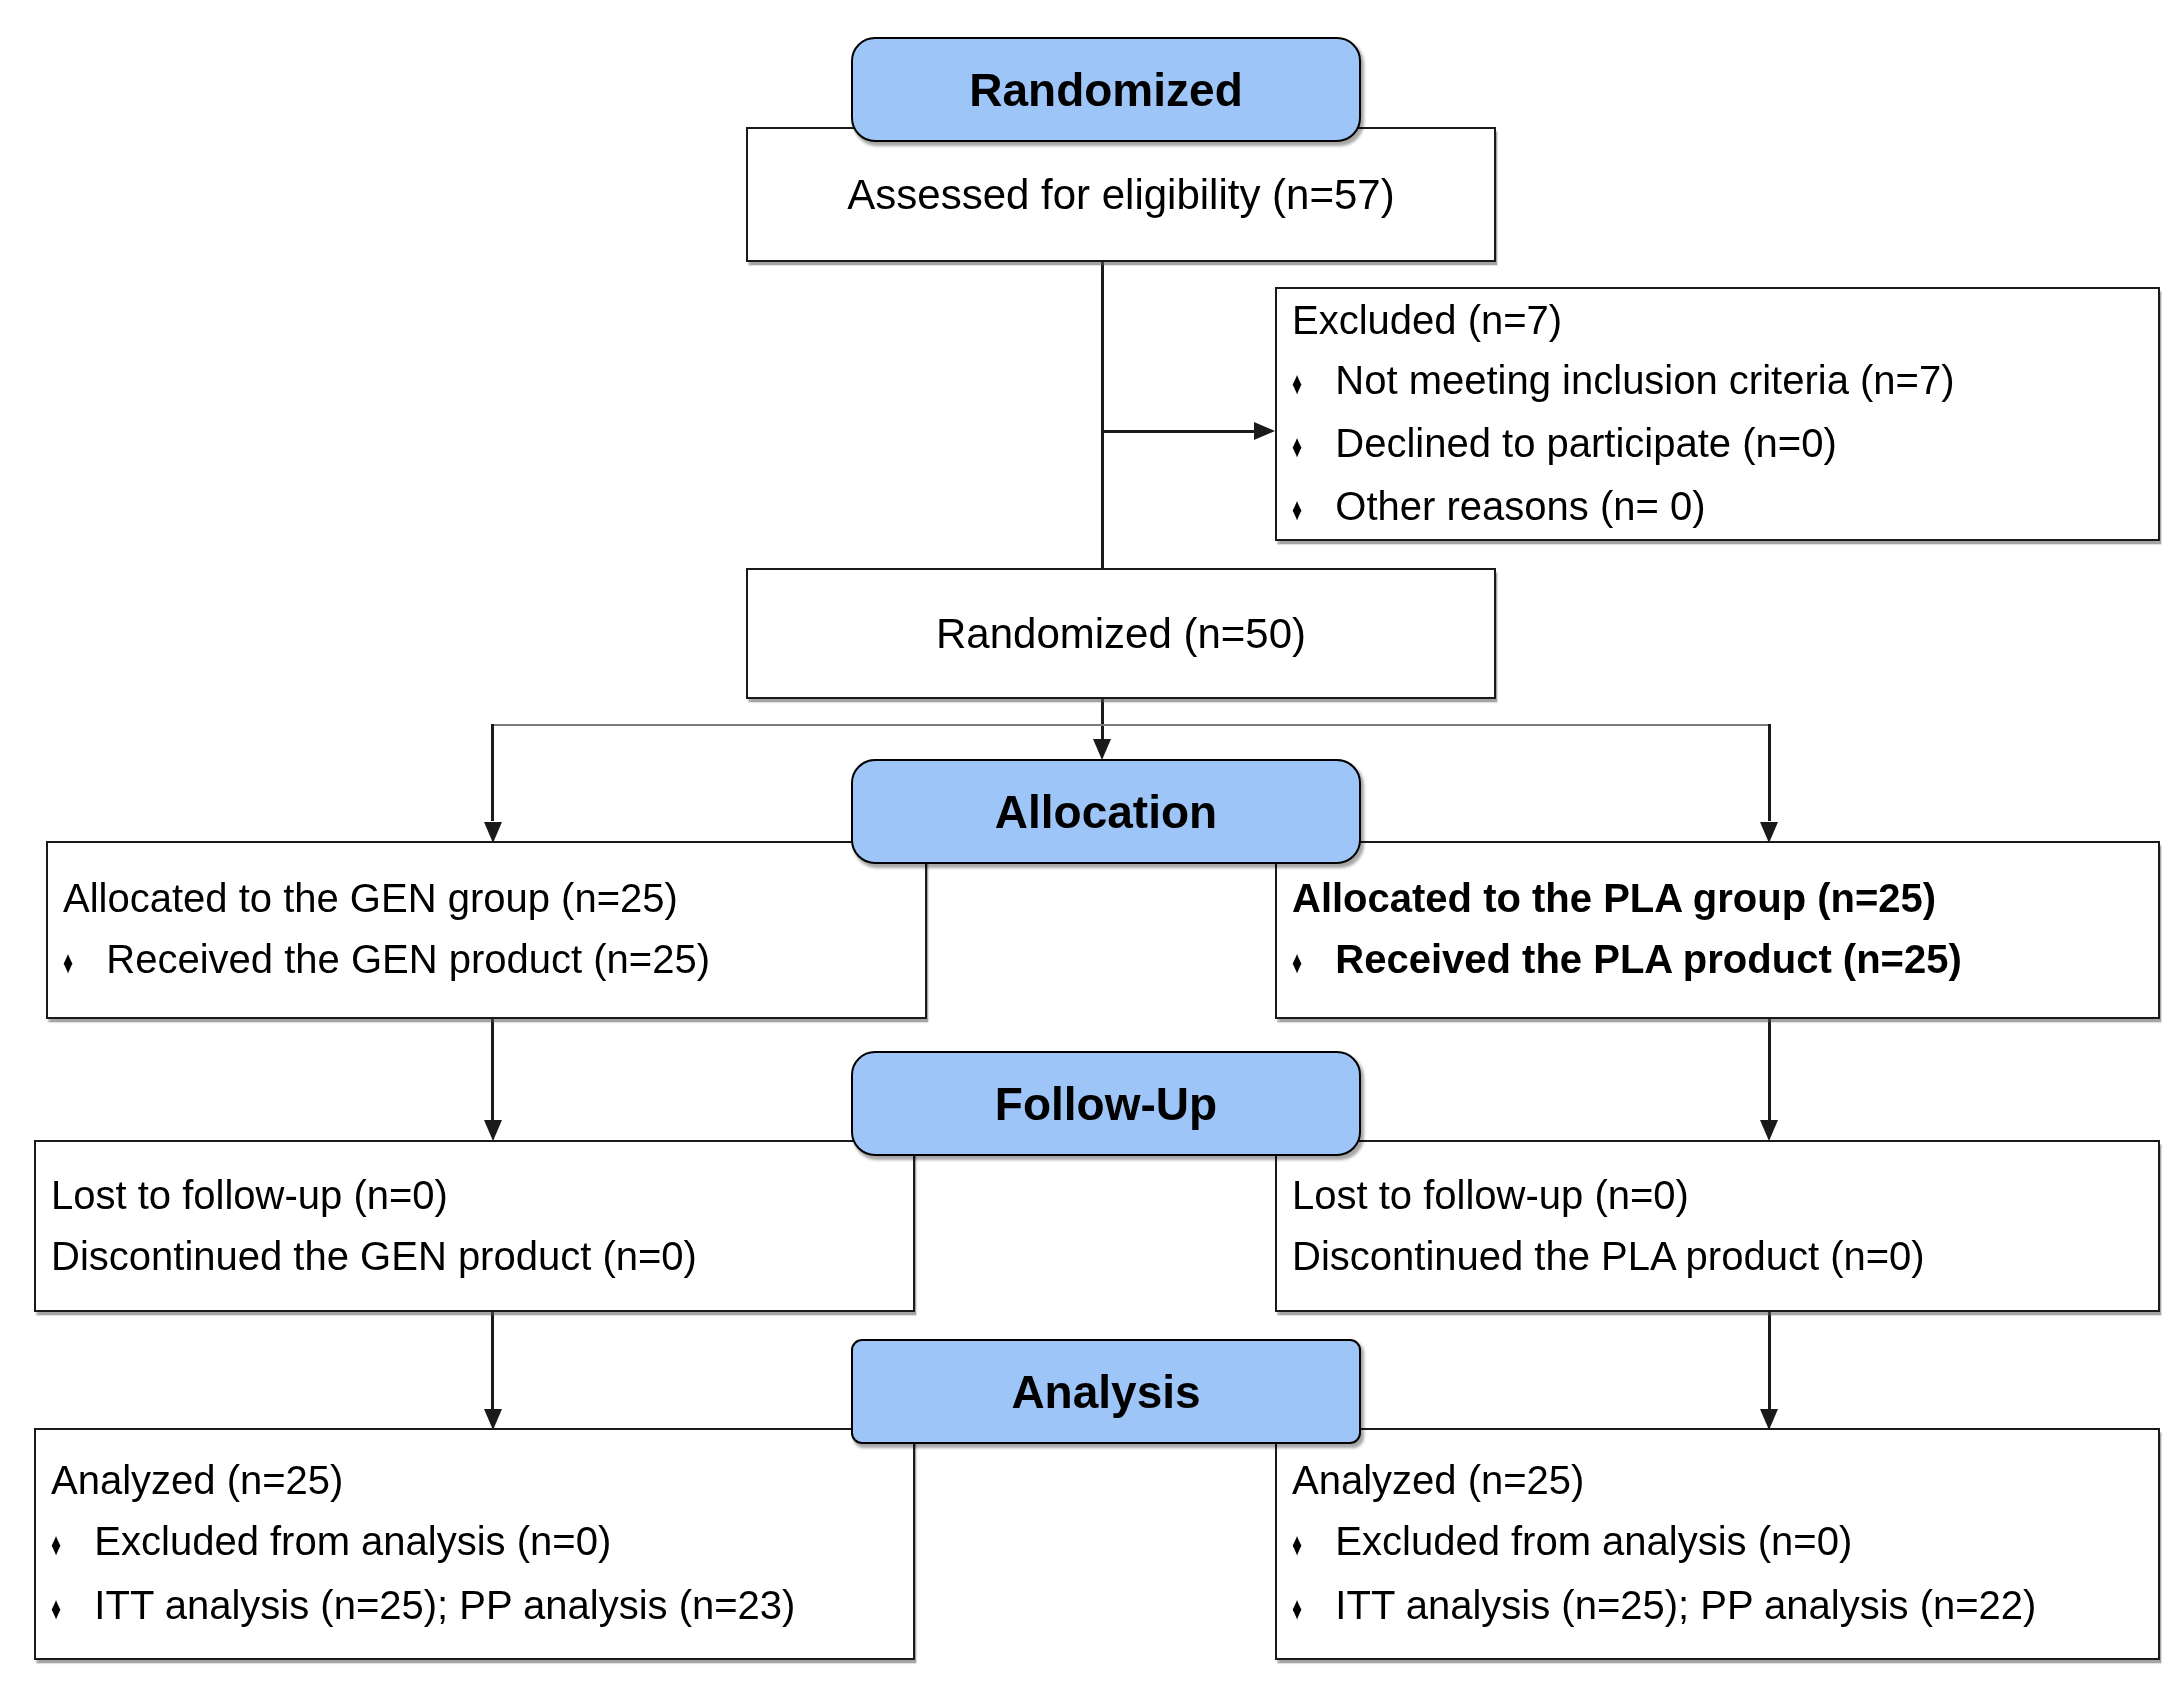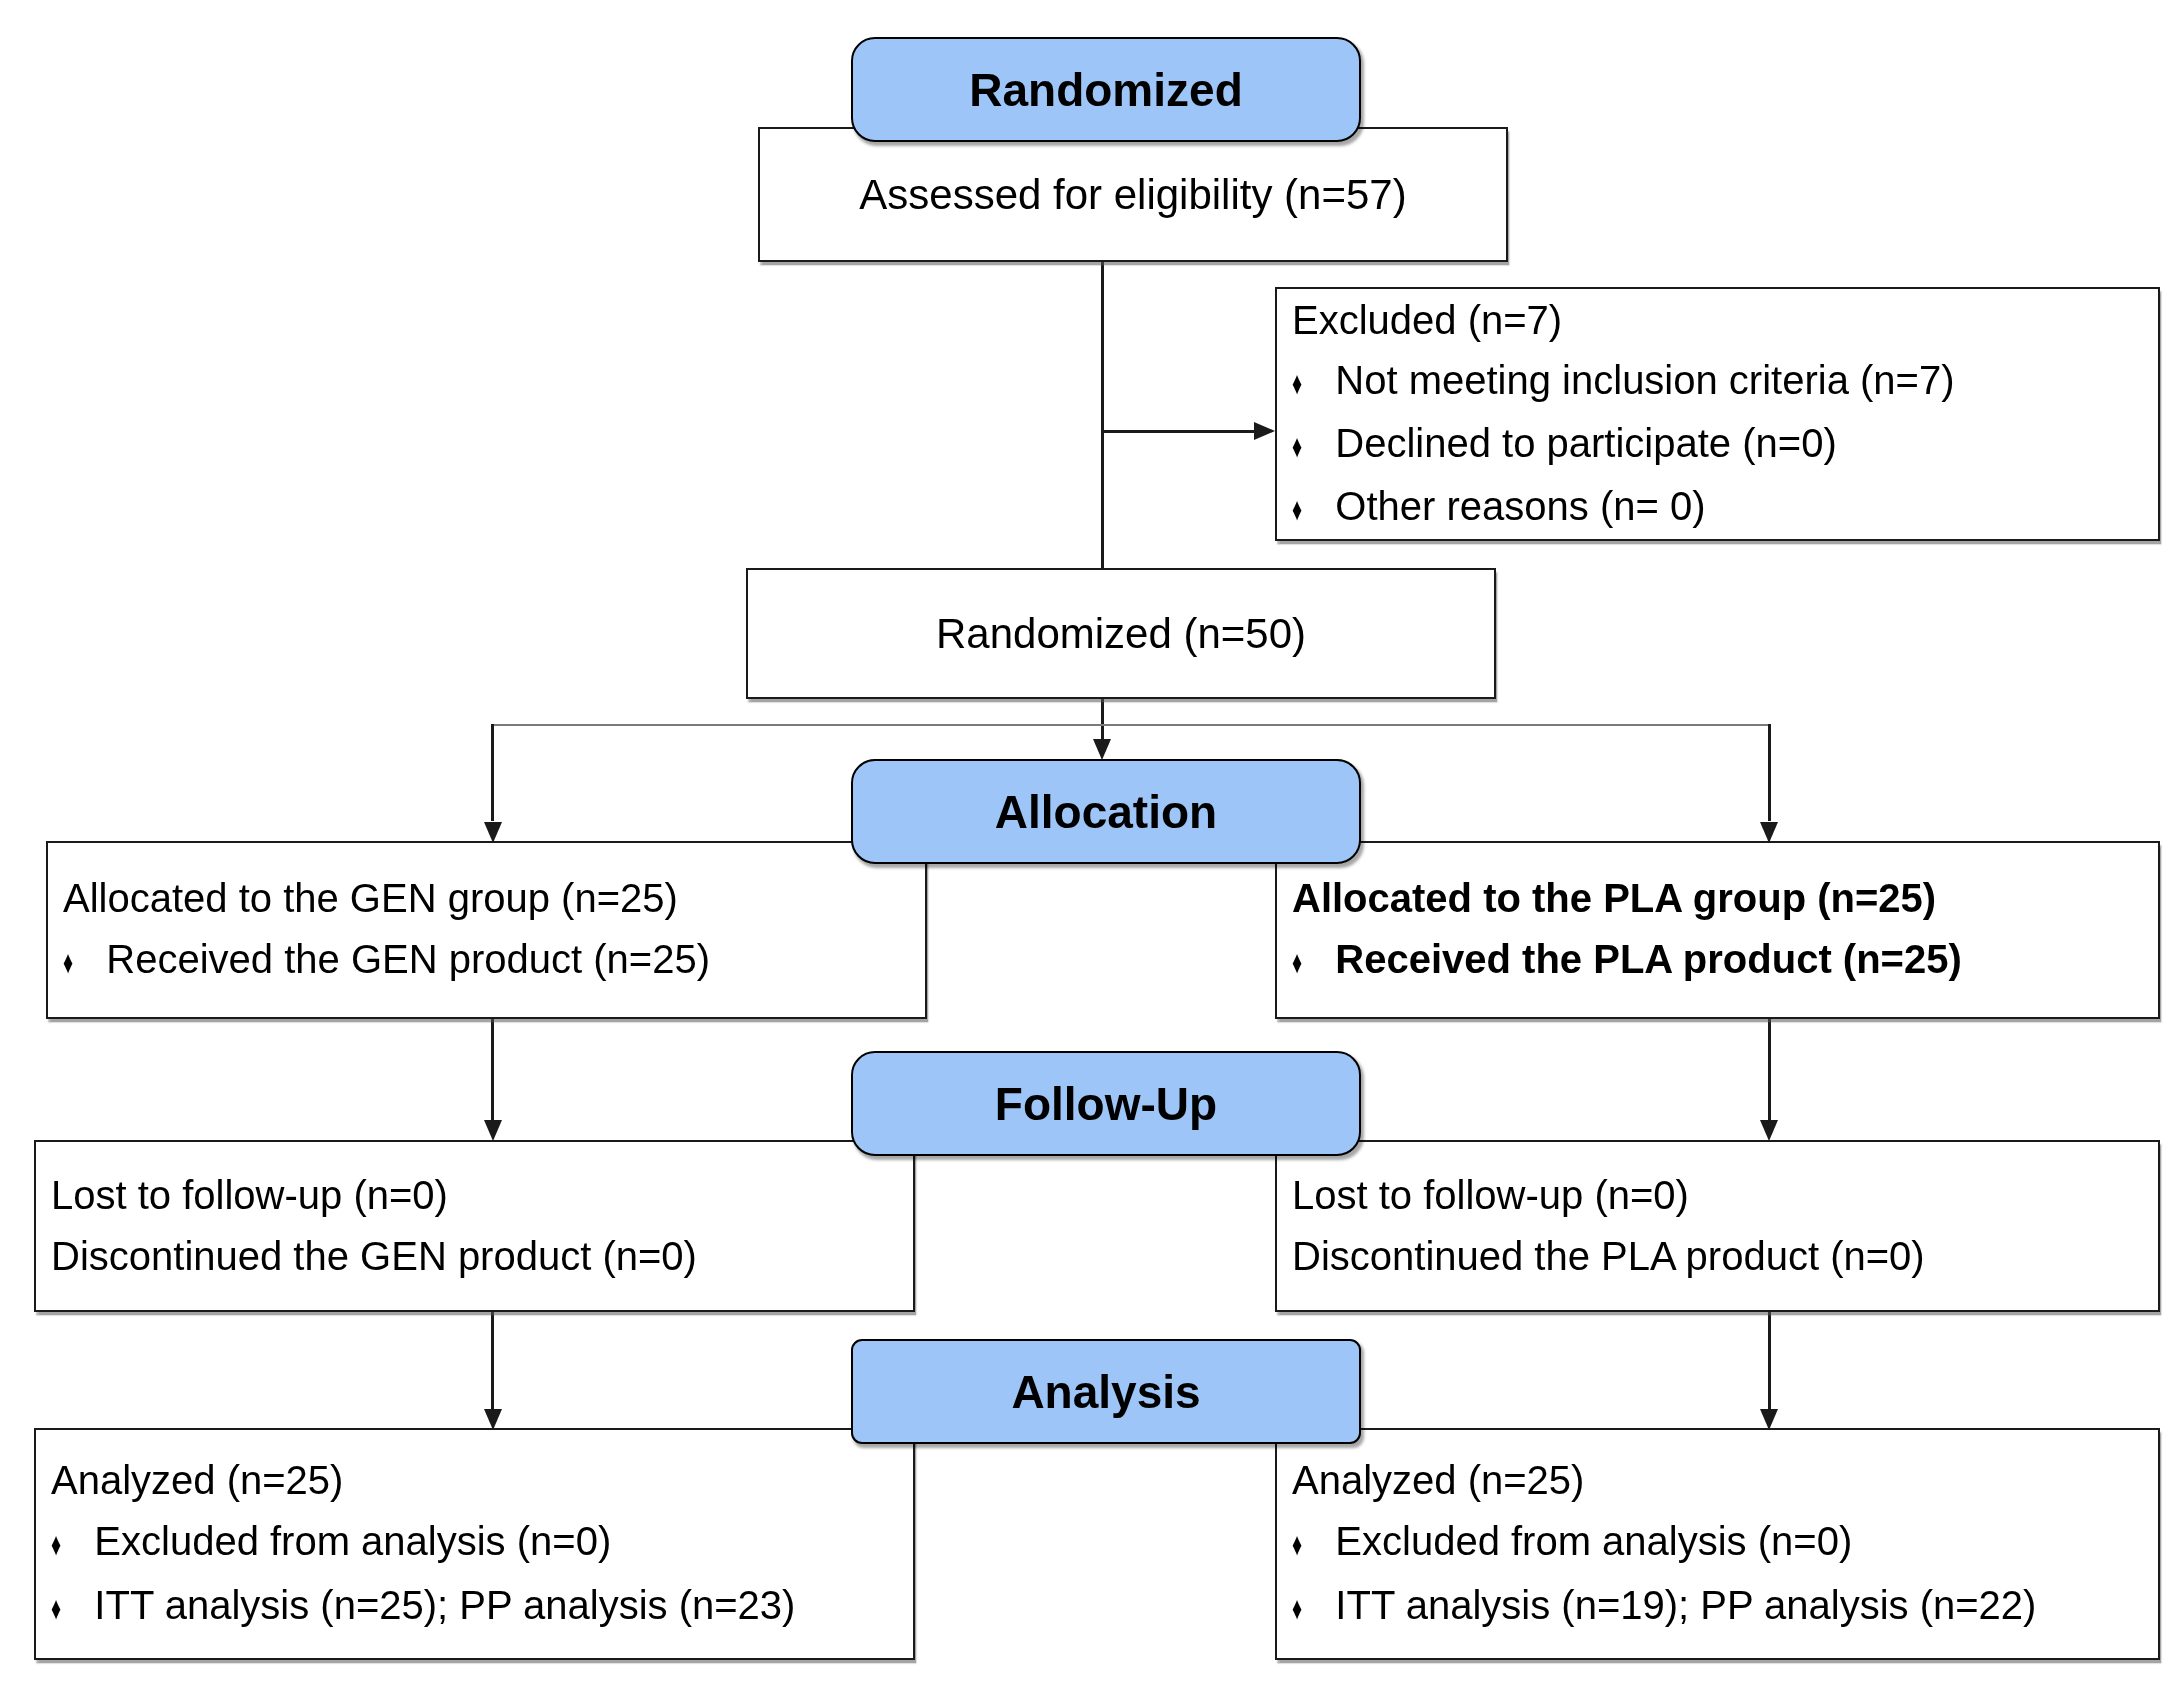--- a/index.html
+++ b/index.html
@@ -74,21 +74,21 @@
   <div class="lv" style="left:491px;top:1018px;height:102px;"></div>
   <div class="arr-d" style="left:484px;top:1120px;"></div>
   <div class="lv" style="left:1768px;top:1018px;height:102px;"></div>
   <div class="arr-d" style="left:1760px;top:1120px;"></div>
 
   <div class="lv" style="left:491px;top:1311px;height:98px;"></div>
   <div class="arr-d" style="left:484px;top:1409px;"></div>
   <div class="lv" style="left:1768px;top:1311px;height:98px;"></div>
   <div class="arr-d" style="left:1760px;top:1409px;"></div>
 
-  <div class="bx center" style="left:746px;top:127px;width:750px;height:135px;margin-left:12px;">
+  <div class="bx center" style="left:746px;top:127px;width:750px;height:135px;">
     <div class="row">Assessed for eligibility (n=57)</div>
   </div>
 
   <div class="bx" style="left:1275px;top:287px;width:885px;height:254px;line-height:60px;">
     <div class="row">Excluded (n=7)</div>
     <div class="row bullet">
       <span class="diamond">♦</span>
       <span>Not meeting inclusion criteria (n=7)</span>
     </div>
     <div class="row bullet">
@@ -144,21 +144,21 @@
   </div>
 
   <div class="bx" style="left:1275px;top:1428px;width:885px;height:232px;">
     <div class="row">Analyzed (n=25)</div>
     <div class="row bullet">
       <span class="diamond">♦</span>
       <span>Excluded from analysis (n=0)</span>
     </div>
     <div class="row bullet">
       <span class="diamond">♦</span>
-      <span>ITT analysis (n=19); PP analysis (n=22)</span>
+      <span>ITT analysis (n=25); PP analysis (n=22)</span>
     </div>
   </div>
 
   <div class="hdr" style="left:851px;top:37px;">
     <span>Randomized</span>
   </div>
   <div class="hdr" style="left:851px;top:759px;">
     <span>Allocation</span>
   </div>
   <div class="hdr" style="left:851px;top:1051px;">

